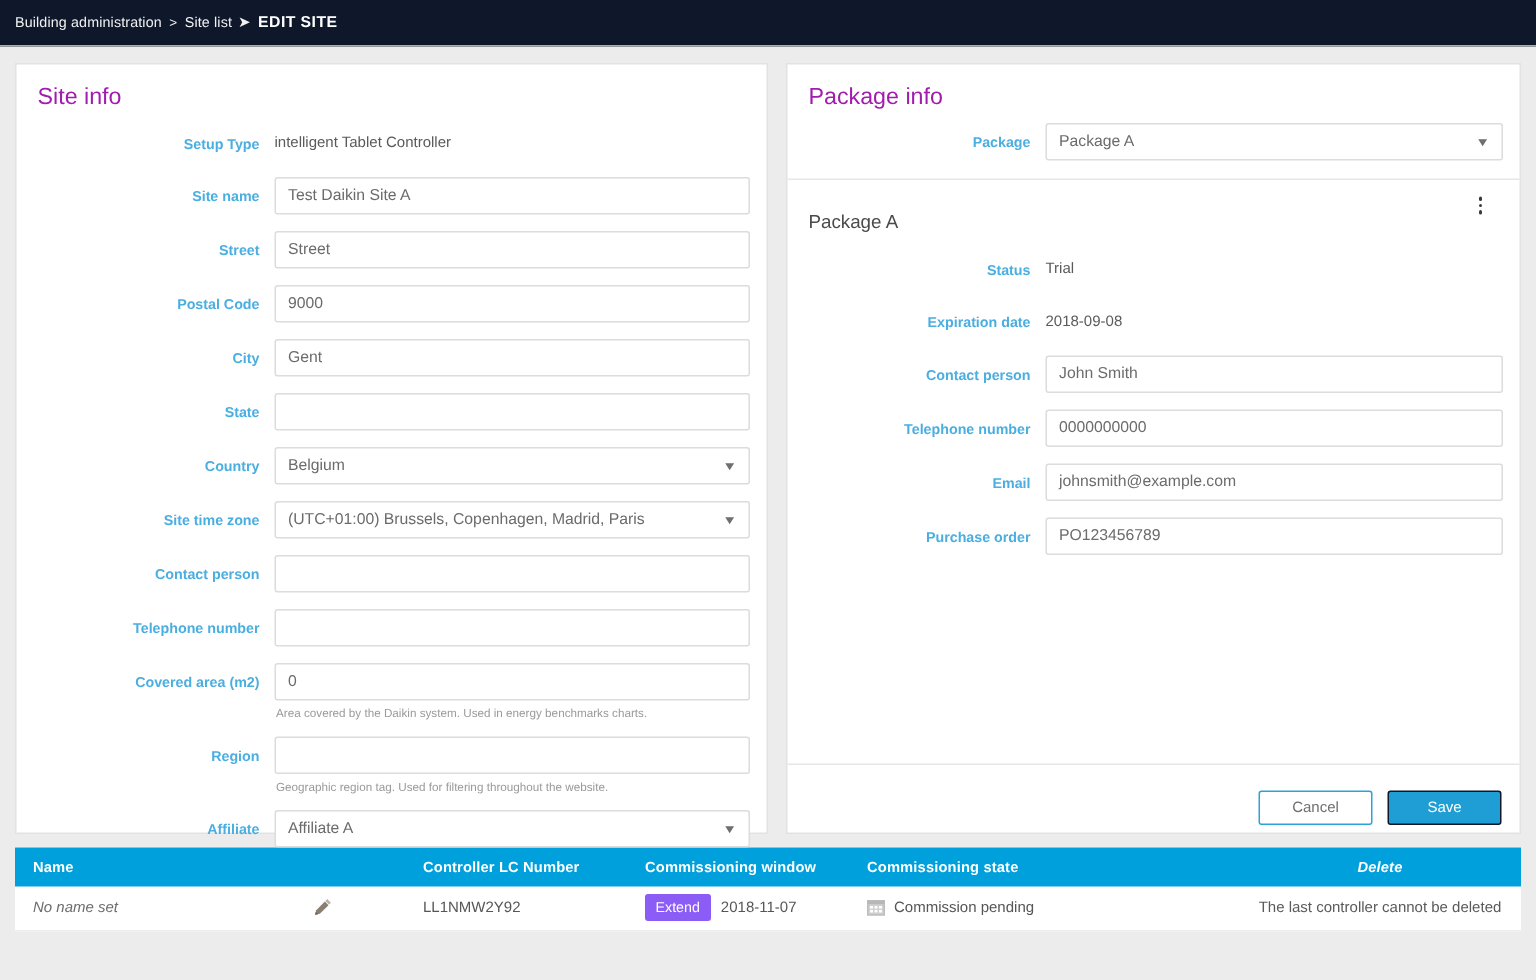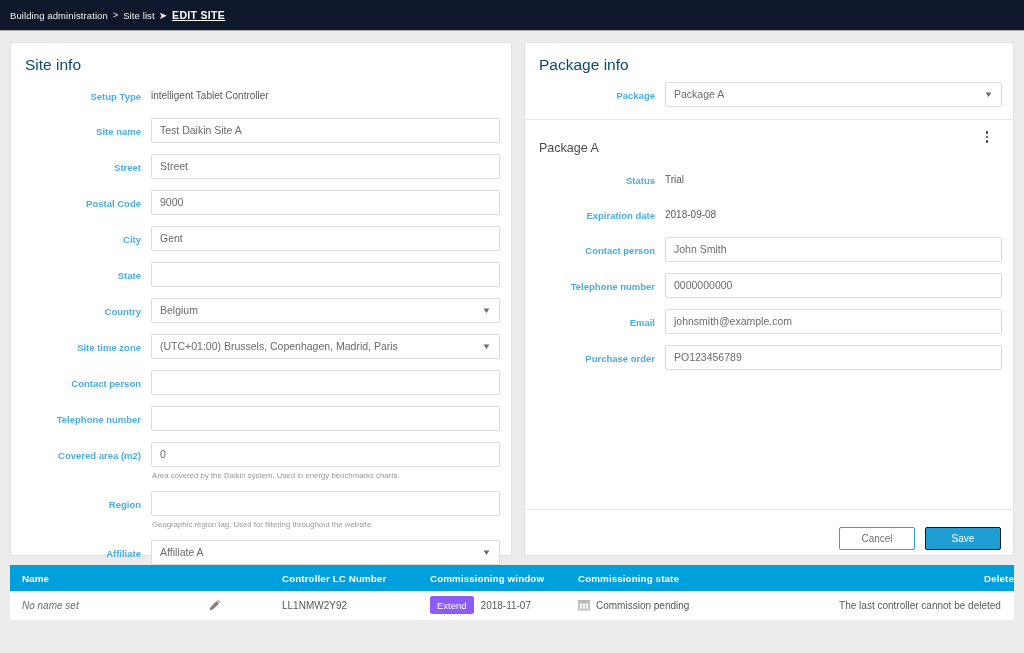--- a/index.html
+++ b/index.html
@@ -30,21 +30,20 @@
     font-size: 9px;
     color: #f2f2f2;
     margin: 0 5px;
   }
   .crumb-sep.big { font-size: 10px; margin: 0 5px 0 4px; }
   .crumb.current {
     font-weight: bold;
     font-size: 10.5px;
     color: #ffffff;
     letter-spacing: .3px;
-    text-decoration: underline;
   }
 
   
   .page {
     padding: 11px 10px 0 10px;
     display: flex;
     gap: 12px;
     height: 516px;
   }
 
@@ -52,28 +51,28 @@
     background: #ffffff;
     border: 1px solid #e2e2e2;
     flex: 0 0 auto;
   }
   .card-left  { width: 502px; height: 514px; position: relative; }
   .card-right { width: 490px; height: 514px; position: relative;
                 display: flex; flex-direction: column; }
 
   .card-title {
     font-size: 15.5px;
-    color: #0c4a6e;
+    color: #a21caf;
     padding: 13px 0 0 14px;
     font-weight: normal;
     margin: 0;
   }
 
   
-  .form { padding-top: 7px; }
+  .form { padding-top: 7px; padding-left: 32px; }
   .row {
     display: flex;
     align-items: flex-start;
     margin-bottom: 0;
     padding: 0 11px 0 0;
   }
   .row .lbl {
     width: 140px;
     text-align: right;
     font-size: 9.5px;
@@ -175,21 +174,21 @@
   thead th {
     background: #00a0dc;
     color: #ffffff;
     font-size: 9.8px;
     font-weight: bold;
     text-align: left;
     height: 26px;
     padding: 0 0 0 12px;
     letter-spacing: .1px;
   }
-  thead th.center { text-align: right; padding-left: 0; }
+  thead th.center { text-align: center; padding-left: 0; font-style: italic; }
   tbody td {
     height: 29px;
     font-size: 10px;
     color: #565656;
     padding: 0 0 0 12px;
     border-bottom: 1px solid #ededed;
     vertical-align: middle;
   }
   tbody td.center { text-align: center; padding-left: 0; }
   .noname { font-style: italic; color: #6d6d6d; }

